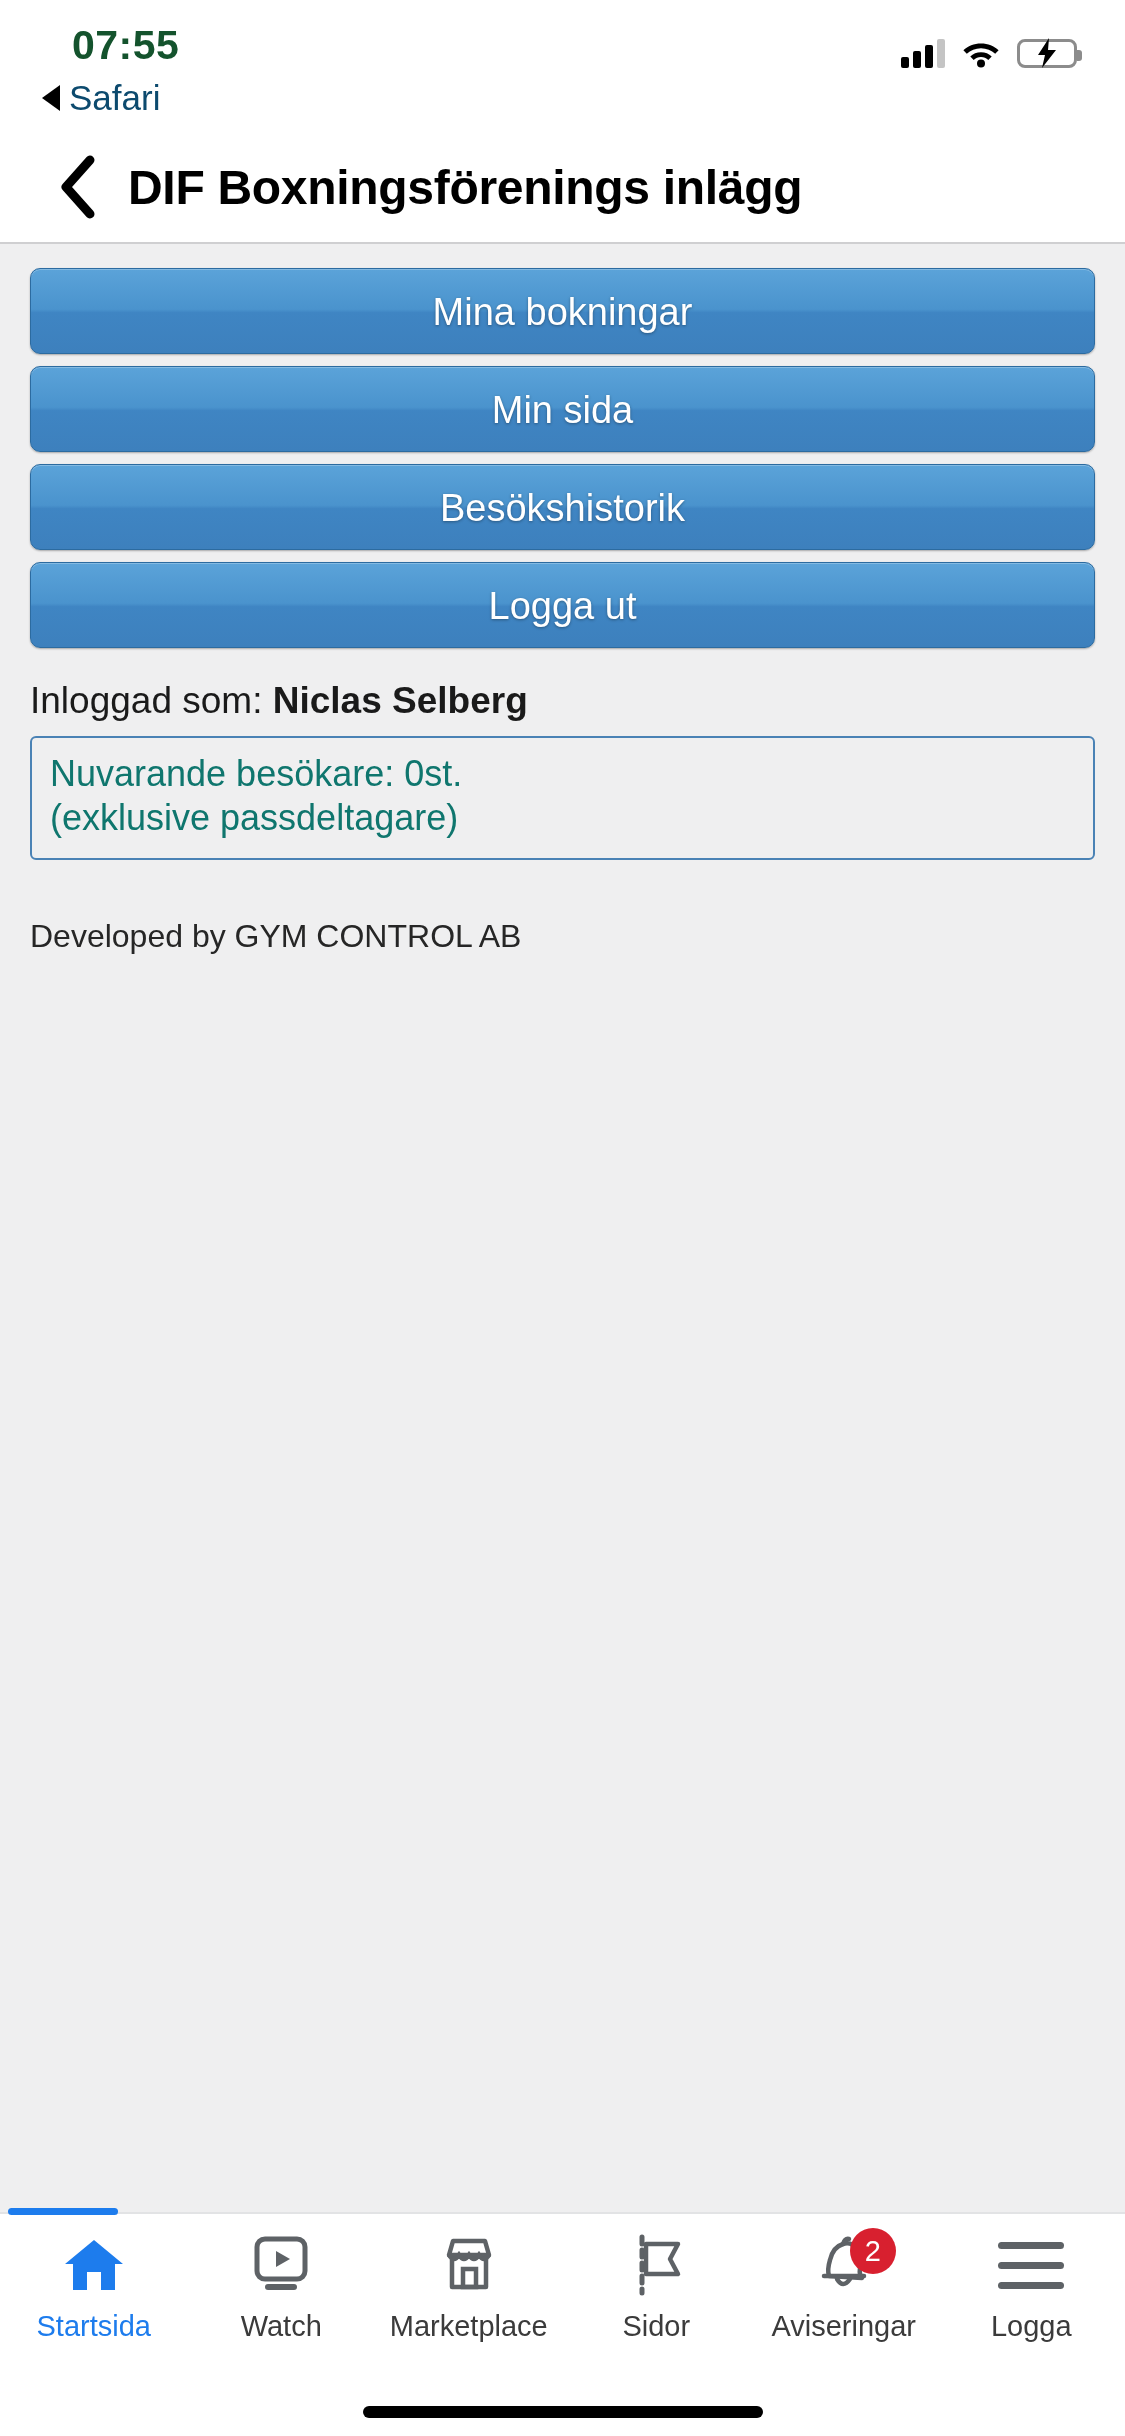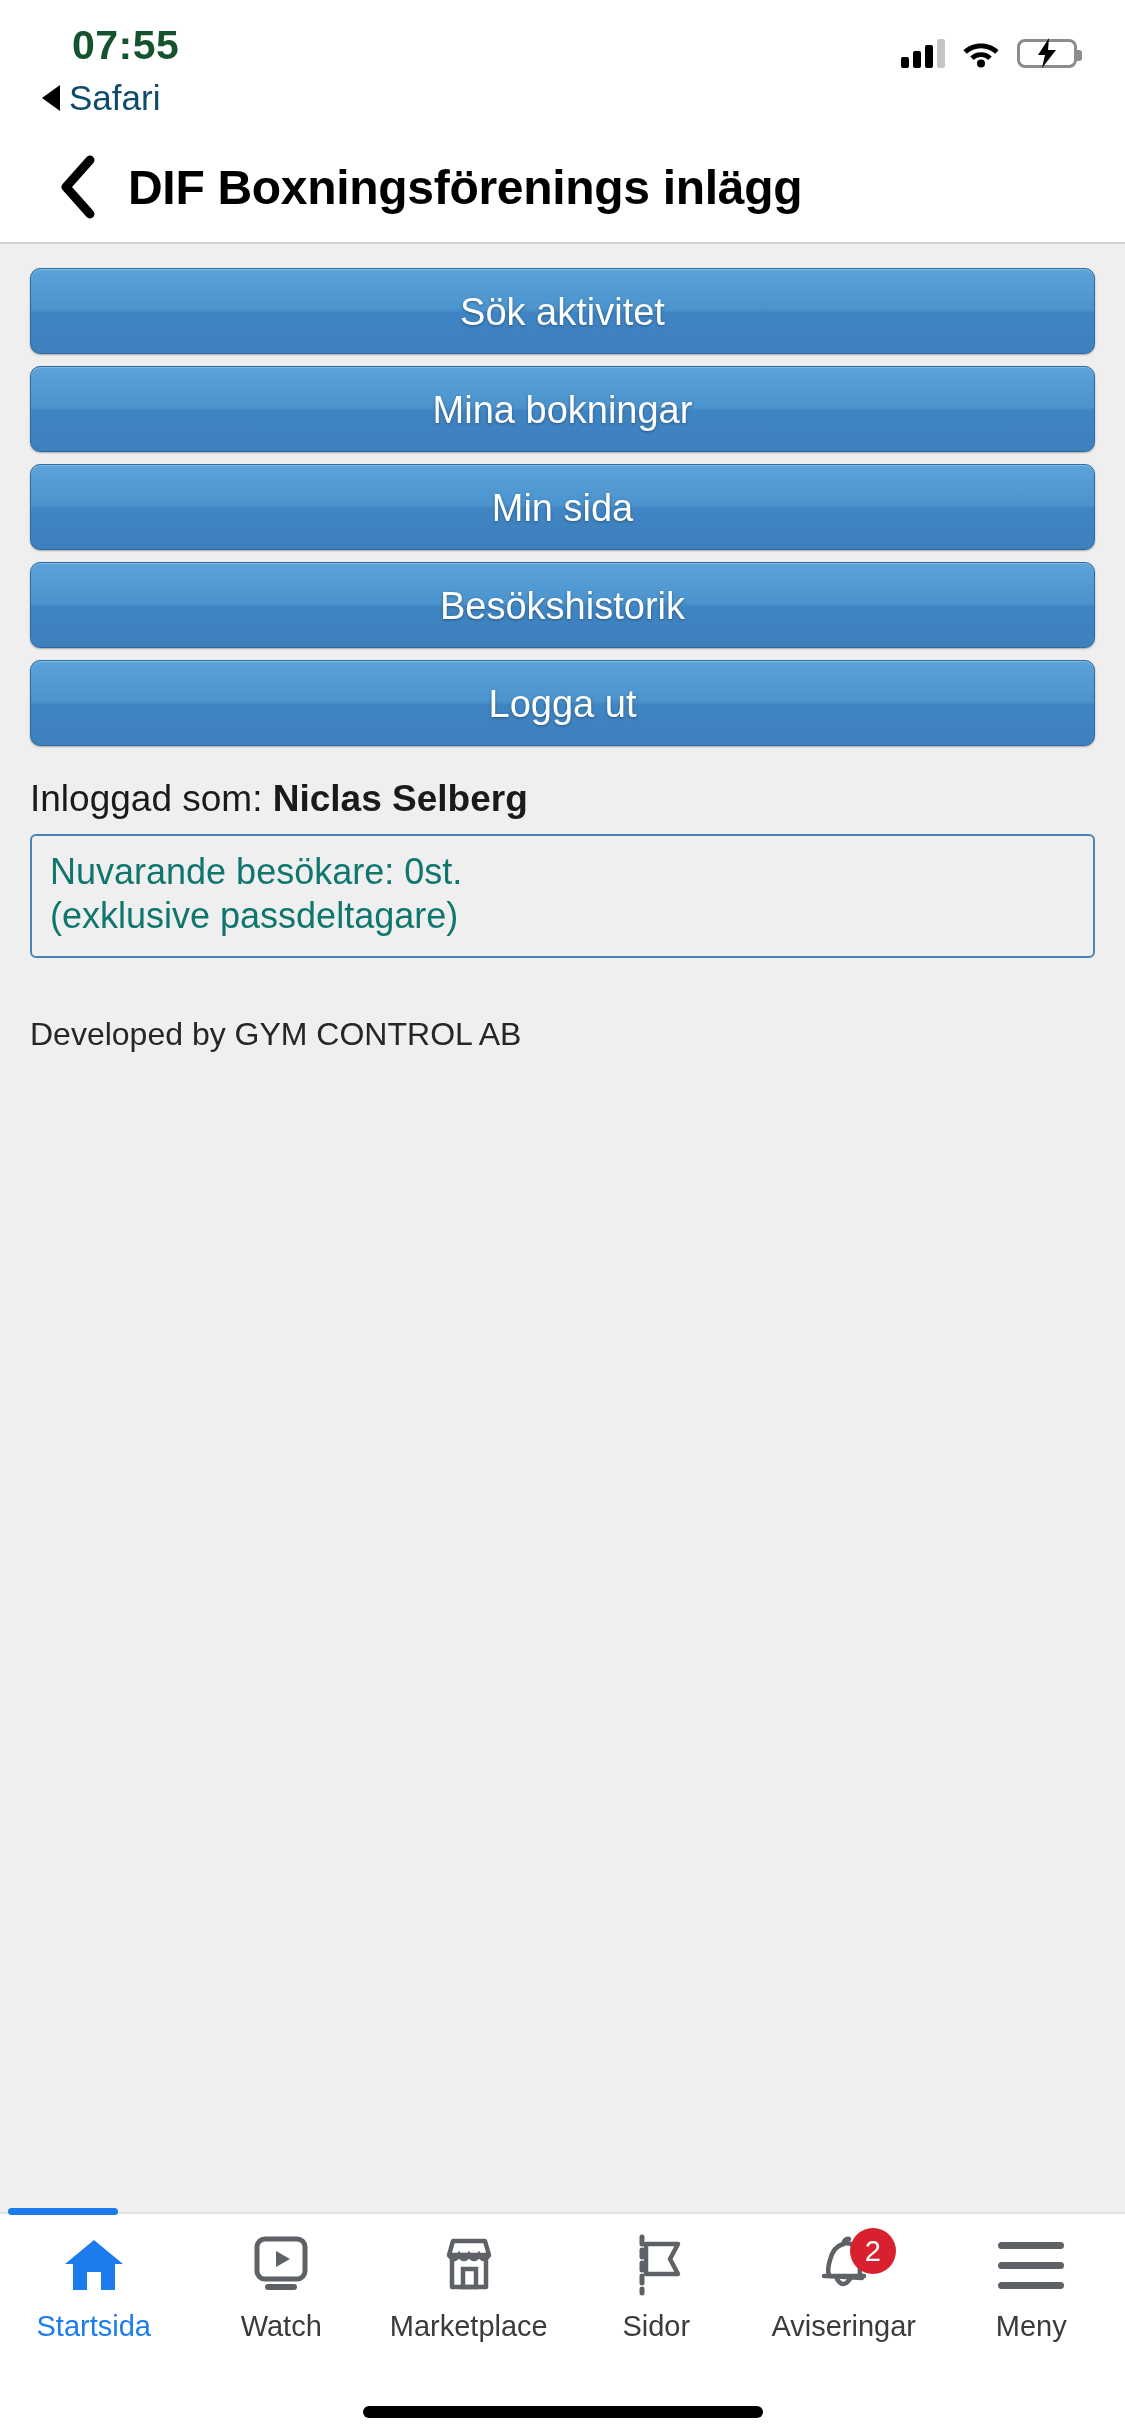--- a/index.html
+++ b/index.html
@@ -294,21 +294,20 @@
       <svg width="44" height="66" viewBox="0 0 44 66">
         <polyline points="32,6 8,33 32,60" fill="none" stroke="#000" stroke-width="9" stroke-linecap="round" stroke-linejoin="round"></polyline>
       </svg>
     </div>
     <div class="nav-title">DIF Boxningsförenings inlägg</div>
   </div>
 
   <div class="web-content">
 
     <div class="btn-stack">
-      <div class="gc-button">Sök aktivitet</div>
       <div class="gc-button">Mina bokningar</div>
       <div class="gc-button">Min sida</div>
       <div class="gc-button">Besökshistorik</div>
       <div class="gc-button">Logga ut</div>
     </div>
 
     <div class="logged-in">
       <span>Inloggad som:</span>
       <b>Niclas Selberg</b>
     </div>
@@ -380,21 +379,21 @@
     </div>
 
     <div class="tab-item">
       <div class="tab-icon">
         <span class="hamburger">
             <span></span>
             <span></span>
             <span></span>
           </span>
       </div>
-      <div class="tab-label">Meny</div>
+      <div class="tab-label">Logga</div>
     </div>
   </div>
 
   <div class="home-indicator-wrap">
     <div class="home-indicator"></div>
   </div>
 
 </div>
 
 </body></html>

